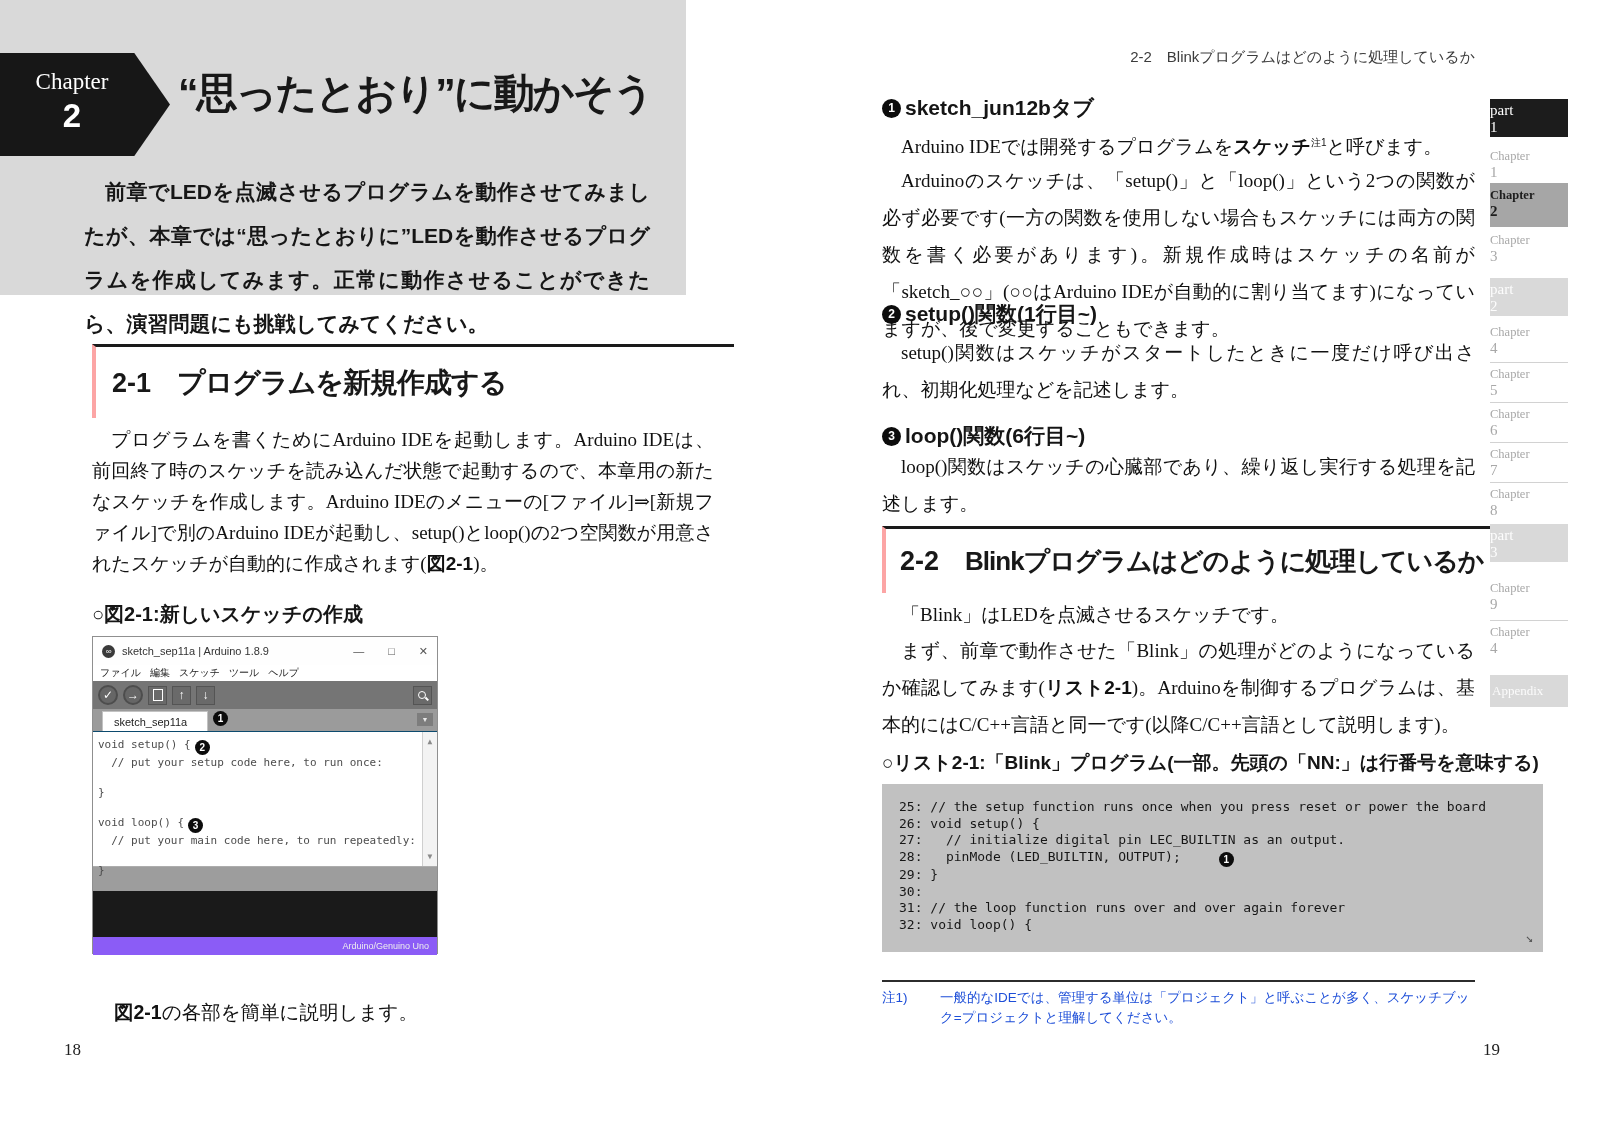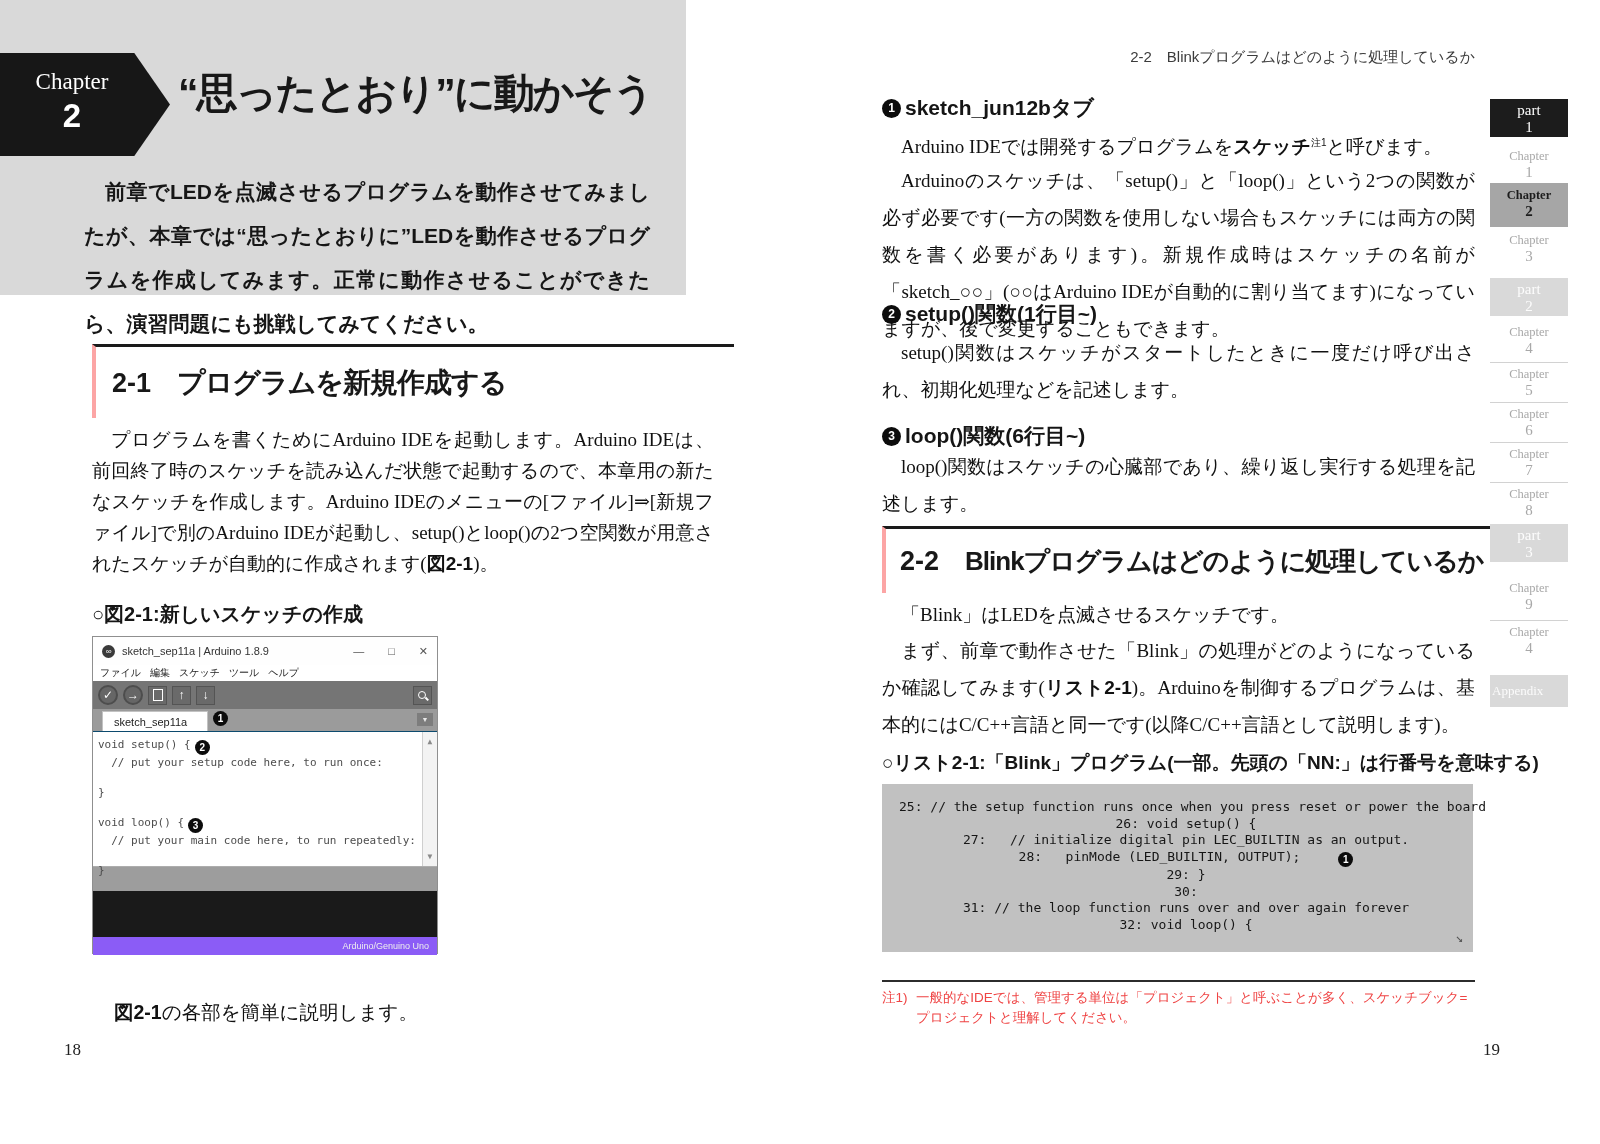--- a/index.html
+++ b/index.html
@@ -79,34 +79,34 @@
 
   
   .running-header{position:absolute;right:125px;top:48px;font-family:"Liberation Sans","DejaVu Sans",sans-serif;
     font-size:15px;color:#3c3c3c;}
   .num-heading{position:absolute;left:882px;margin:0;font-family:"Liberation Sans","DejaVu Sans",sans-serif;
     font-size:21px;font-weight:bold;color:#151515;display:flex;align-items:center;gap:4px;}
   .head-badge{width:19px;height:19px;font-size:12px;}
   .rp{left:882px;width:593px;line-height:37px;}
   .listing-caption{position:absolute;left:882px;top:750px;margin:0;font-family:"Liberation Sans","DejaVu Sans",sans-serif;
     font-size:19px;font-weight:bold;color:#161616;}
-  .code-block{position:absolute;left:882px;top:784px;width:591px;height:168px;background:#c1c1c1;box-sizing:border-box;
+  .code-block{position:absolute;left:882px;top:784px;width:661px;height:168px;background:#c1c1c1;box-sizing:border-box;
     font-family:"DejaVu Sans Mono","Liberation Mono",monospace;font-size:13px;line-height:16.5px;color:#161616;
-    padding:15px 0 0 17px;text-align:center;}
+    padding:15px 0 0 17px;}
   .code-line{white-space:pre;}
   .list-badge{width:15px;height:15px;font-size:10px;margin-left:38px;vertical-align:-2px;}
   .resize-arrow{position:absolute;right:10px;bottom:6px;font-size:13px;color:#555;}
   .footnote-rule{position:absolute;left:882px;top:980px;width:593px;border-top:2px solid #2c2c2c;}
-  .footnote{position:absolute;left:882px;top:988px;width:593px;display:flex;gap:0;
-    font-family:"Liberation Sans","DejaVu Sans",sans-serif;font-size:13.5px;line-height:20px;color:#ef4444;}
+  .footnote{position:absolute;left:882px;top:988px;width:593px;display:flex;gap:24px;
+    font-family:"Liberation Sans","DejaVu Sans",sans-serif;font-size:13.5px;line-height:20px;color:#1d4ed8;}
   .fn-label{flex:0 0 34px;}
   .fn-text{flex:1;}
 
   
-  .side-item{position:absolute;left:1490px;width:78px;text-align:center;font-family:"Liberation Serif","DejaVu Serif",serif;}
+  .side-item{position:absolute;left:1490px;width:78px;font-family:"Liberation Serif","DejaVu Serif",serif;}
   .side-part{background:#d9d9d9;color:#fdfdfd;}
   .side-part.active{background:#1c1c1c;color:#fff;}
   .sp-l1{font-size:15px;line-height:17px;padding-top:3px;}
   .sp-l2{font-size:15px;line-height:16px;}
   .side-chapter{color:#a8a8a8;}
   .sc-l1{font-size:12.5px;line-height:15px;padding-top:3px;}
   .sc-l2{font-size:15px;line-height:17px;}
   .side-chapter.current{background:#a6a6a6;color:#1d1d1d;font-weight:bold;}
   .side-chapter.bb{border-bottom:1px solid #d2d2d2;}
   .side-appendix{background:#d9d9d9;color:#fbfbfb;font-size:13px;line-height:32px;text-align:left;padding-left:2px;box-sizing:border-box;}

